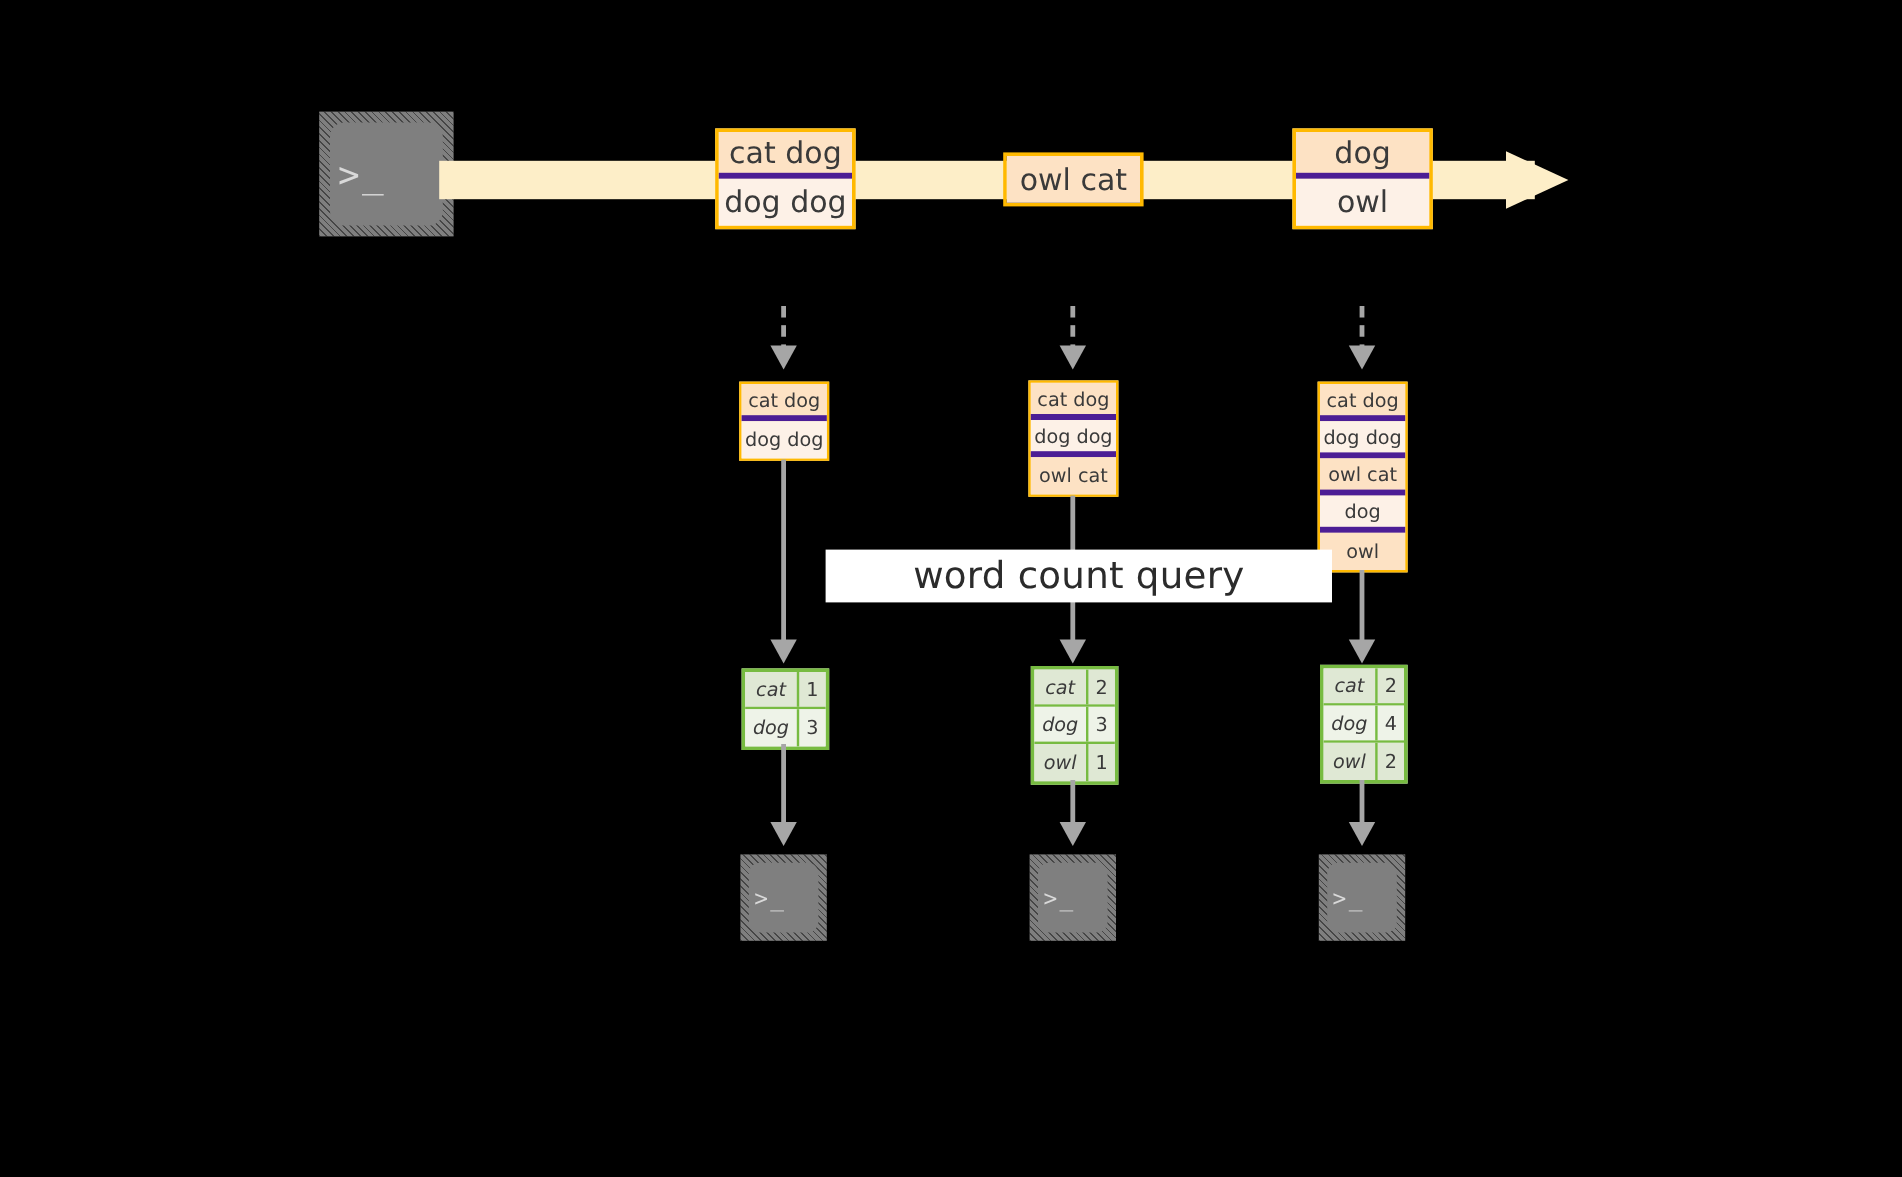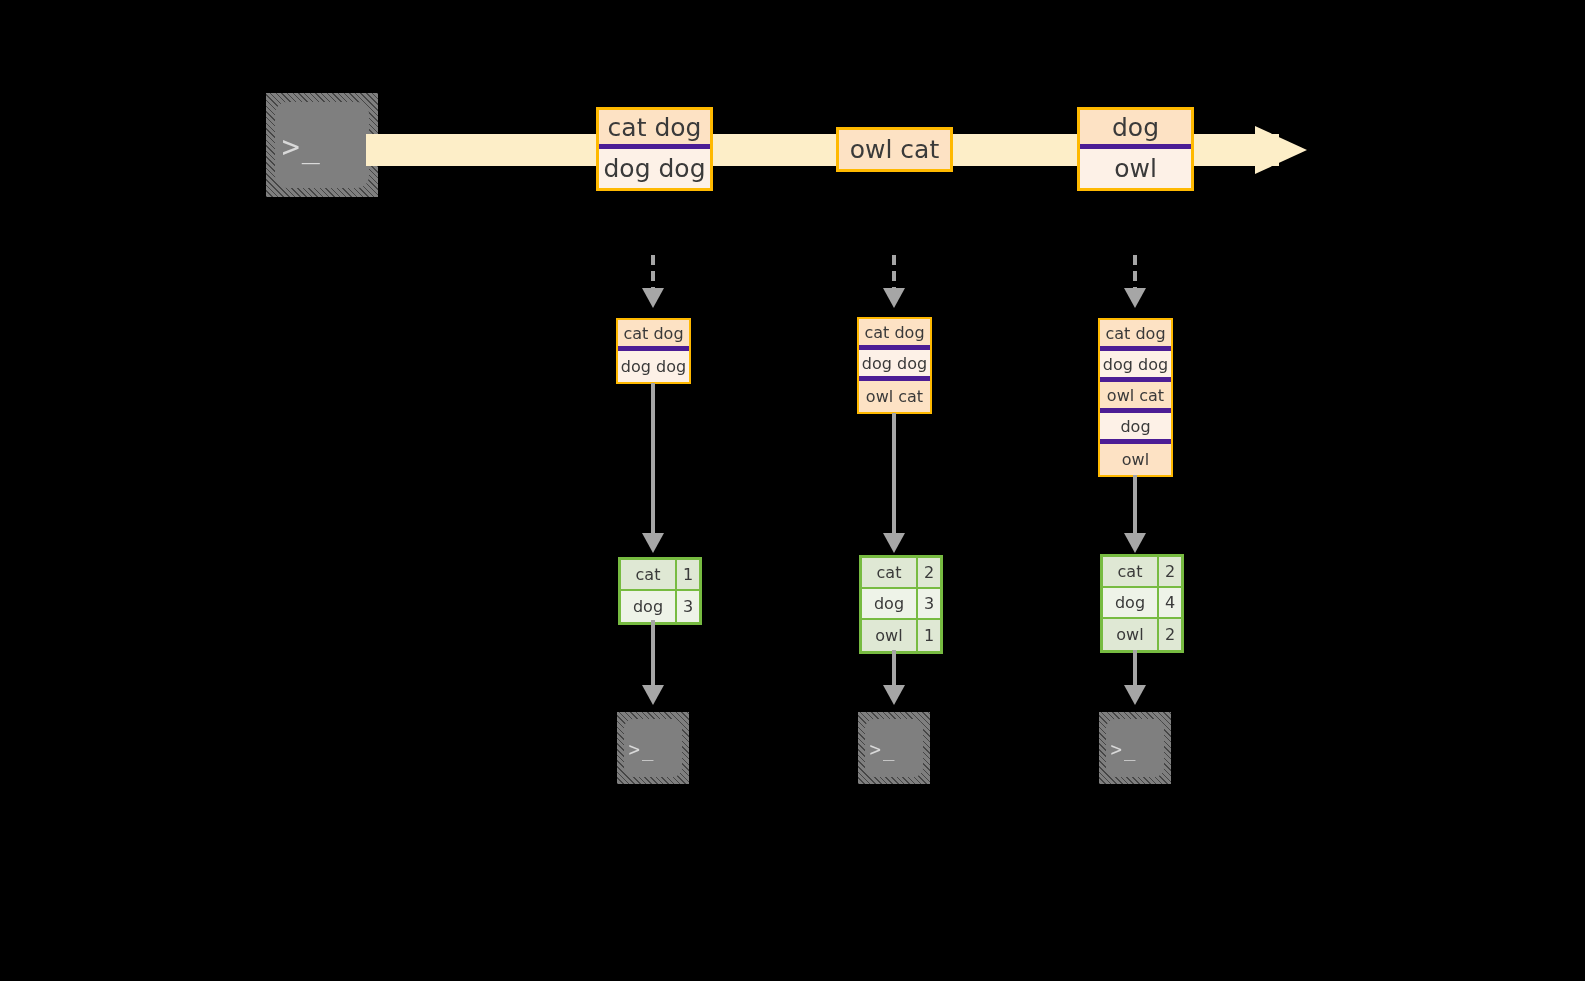--- a/index.html
+++ b/index.html
@@ -93,24 +93,24 @@
   }
   .restable .row {
     display: flex;
     border-bottom: 2px solid #77bb41;
     height: 31px;
   }
   .restable .row:last-child { border-bottom: none; }
   .restable .row.odd  { background: #dfe8d4; }
   .restable .row.even { background: #eef3e8; }
   .restable .c-word {
-    width: 56px;
+    width: 45px;
     border-right: 2px solid #77bb41;
     display: flex; align-items: center; justify-content: center;
-    font-size: 16px; color: #3a3a3a;
+    font-size: 16px; color: #3a3a3a; font-style: italic;
   }
   .restable .c-count {
     width: 22px;
     display: flex; align-items: center; justify-content: center;
     font-size: 16px; color: #3a3a3a;
   }
 
   
   .vline {
     position: absolute;
@@ -267,14 +267,15 @@
   </div>
 
   <div class="vline" style="left:1133px; top:650px; height:42px;"></div>
   <div class="arrowhead" style="left:1124px; top:685px;"></div>
 
   <div class="terminal small" style="left:1099px; top:712px;">
     <div class="inner"></div>
     <div class="glyph">&gt;_</div>
   </div>
 
+  <div class="query-band" style="left:688px; top:458px; width:422px; height:44px;">word count query</div>
 
 </div>
 
 </body></html>

